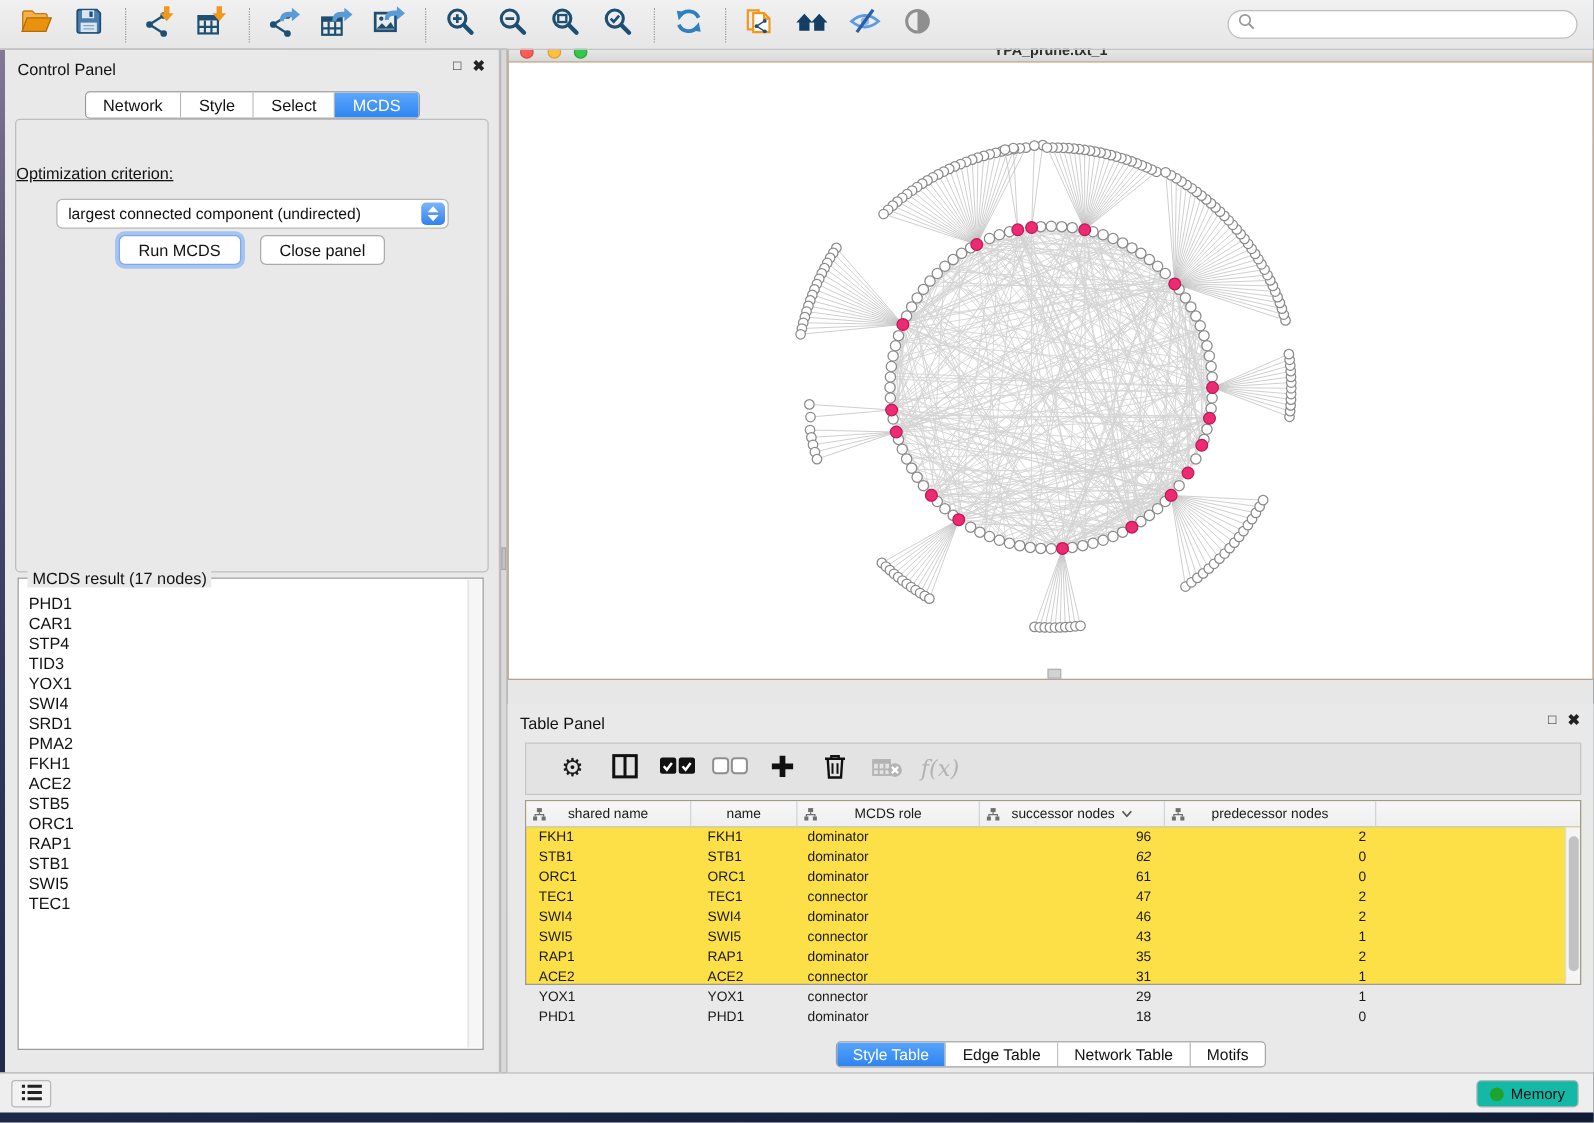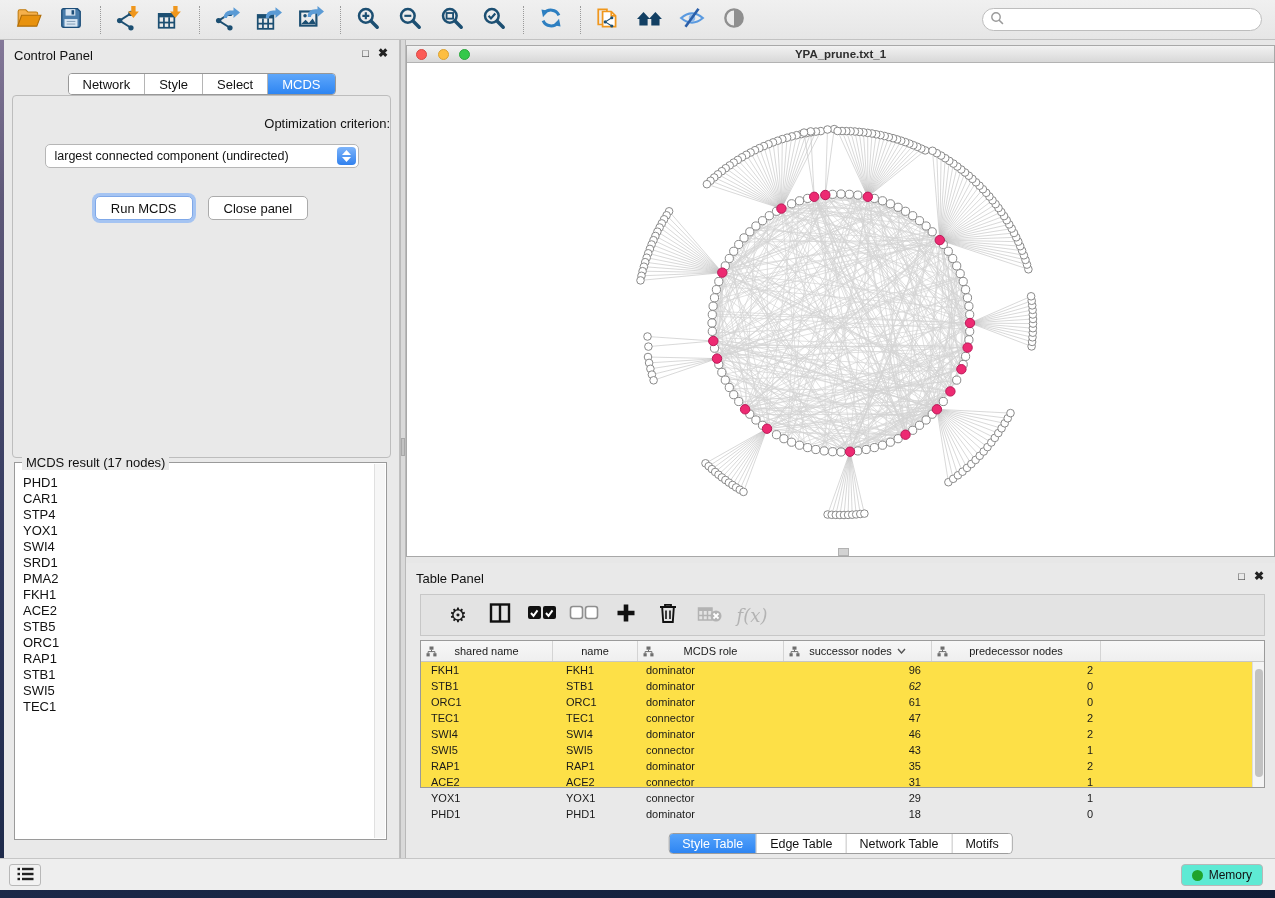--- a/index.html
+++ b/index.html
@@ -23,45 +23,45 @@
   .win-ctl { position:absolute; top:7px; font-size:12px; color:#222; line-height:12px; cursor:default; }
   .float-ctl { right:30px; font-size:11px; }
   .close-ctl { right:11px; font-weight:bold; }
   .cp-tabs { position:absolute; left:50%; transform:translateX(-50%); top:33px; height:22px; display:flex;
     border:1px solid #979797; border-radius:4px; background:#fff; overflow:hidden; }
   .cp-tab { height:100%; display:flex; align-items:center; justify-content:center; font-size:13px; color:#111;
     border-right:1px solid #b5b5b5; padding:0 14px; background:#fff; }
   .cp-tab:last-child { border-right:none; }
   .cp-tab.active { background:linear-gradient(#5ea7fb,#2e85f2); color:#fff; }
   .tab-pane { position:absolute; left:8px; right:8px; top:55px; height:363px; border:1px solid #bdbdbd; border-radius:4px; background:#e9e9e9; }
-  .crit-label { margin-top:20px; text-align:right; font-size:13px; color:#111; }
+  .crit-label { margin-top:35px; text-align:left; font-size:13px; color:#111;text-decoration:underline; }
   .dropdown { margin:13px auto 0; width:314px; height:24px; background:#fff; border:1px solid #b6b6b6; border-radius:5px;
     display:flex; align-items:center; font-size:12.5px; color:#111; padding-left:9px; position:relative; }
   .dd-stepper { position:absolute; right:2px; top:2px; width:19px; height:18px; border-radius:4px;
     background:linear-gradient(#7db4fa,#3181ee); display:flex; flex-direction:column; align-items:center; justify-content:center; gap:2px; }
   .dd-stepper svg { display:block; }
-  .btn-row { margin-top:28px; display:flex; justify-content:center; gap:15px;align-items:center; }
+  .btn-row { margin-top:5px; display:flex; justify-content:center; gap:15px;align-items:center; }
   .btn { height:24px; padding:0 15px; background:#fff; border:1px solid #ababab; border-radius:5px; font-size:13px; color:#111;
     font-family:"Liberation Sans",sans-serif; }
   .btn.focused { border-color:#7fa8e8; box-shadow:0 0 0 3px rgba(110,165,250,.55); }
 
   .result-box { position:absolute; left:10px; right:12px; top:422px; bottom:18px; border:1px solid #9a9a9a; background:#fff; }
   .result-legend { position:absolute; top:-8px; left:7px; background:#e9e9e9; padding:0 4px; font-size:13px; color:#111; }
   .result-list { position:absolute; left:0; top:6px; right:12px; bottom:0; overflow:hidden; padding:6px 0 0 8px; }
   .result-item { font-size:13px; line-height:16px; color:#111; }
   .result-scroll { position:absolute; right:1px; top:1px; bottom:1px; width:11px; background:#f6f6f6; border-left:1px solid #e0e0e0; }
 
   
   .vsplitter { position:absolute; left:400px; top:40px; width:6px; height:818px; background:#d9d9d9; border-left:1px solid #b9b9b9; border-right:1px solid #b9b9b9; }
   .vknob { position:absolute; left:0; top:398px; width:4px; height:18px; background:#c2c2c2; border:1px solid #a8a8a8; }
 
   .right-bg { position:absolute; left:406px; top:40px; width:869px; height:818px; background:#e7e7e7; }
 
   
-  .network-window { position:absolute; left:406px; top:45px; width:869px; height:512px; background:#fdba74; border:1px solid #a8a8a8; }
+  .network-window { position:absolute; left:406px; top:32px; width:869px; height:512px; background:#fdba74; border:1px solid #a8a8a8; }
   .titlebar { position:absolute; left:0; top:0; right:0; height:17px; background:linear-gradient(#f2f2f2,#d8d8d8); border-bottom:1px solid #b3b3b3; }
   .tl { position:absolute; top:3px; width:11px; height:11px; border-radius:50%; }
   .tl.red { left:9px; background:#fc5b57; border:0.5px solid #d94a44; }
   .tl.yellow { left:31px; background:#fdbe41; border:0.5px solid #dba233; }
   .tl.green { left:52px; background:#34c84a; border:0.5px solid #2aa63c; }
   .nw-title { position:absolute; left:0; right:0; top:2px; text-align:center; font-size:11.5px; font-weight:bold; color:#2e2e2e; }
   #graph { position:absolute; left:0; top:17px; }
   .hknob { position:absolute; left:431px; top:502px; width:11px; height:8px; background:#d2d2d2; border:1px solid #b2b2b2; }
 
   
@@ -81,21 +81,21 @@
   .table-tabs { position:absolute; left:50%; transform:translateX(-50%); bottom:4px; height:21px; display:flex;
     border:1px solid #9d9d9d; border-radius:4px; background:#fff; overflow:hidden; }
   .table-tab { height:100%; display:flex; align-items:center; padding:0 13px; font-size:12.5px; color:#111; border-right:1px solid #b5b5b5; background:#fff; }
   .table-tab:last-child { border-right:none; }
   .table-tab.active { background:linear-gradient(#55a3fb,#2e85f2); color:#fff; }
 
   
   .status-bar { position:absolute; left:0; top:858px; width:1275px; height:32px; background:#eeeeee; border-top:1px solid #c6c6c6; }
   .status-left { position:absolute; left:9px; top:5px; width:32px; height:22px; background:#f2f2f2; border:1px solid #b8b8b8; border-radius:3px;
     display:flex; align-items:center; justify-content:center; }
-  .memory-btn { position:absolute; right:12px; top:5px; height:22px; padding:0 10px; background:#5eead4; border:1px solid #b8b8b8; border-radius:4px;
+  .memory-btn { position:absolute; right:12px; top:5px; height:22px; padding:0 10px; background:#14b8a6; border:1px solid #b8b8b8; border-radius:4px;
     display:flex; align-items:center; gap:6px; font-size:12px; color:#111; font-family:"Liberation Sans",sans-serif; }
   .memory-dot { width:11px; height:11px; border-radius:50%; background:#1fa32c; }
   button { cursor:default; }
 </style>
 </head>
 <body>
 
 <div class="toolbar" id="toolbar">
 
   <div class="tb-btn">
@@ -296,20 +296,21 @@
       <button class="btn focused">Run MCDS</button>
       <button class="btn">Close panel</button>
     </div>
   </div>
   <div class="result-box">
     <div class="result-legend">MCDS result (17 nodes)</div>
     <div class="result-list" id="resultList">
         <div class="result-item">PHD1</div>
         <div class="result-item">CAR1</div>
         <div class="result-item">STP4</div>
+        <div class="result-item">TID3</div>
         <div class="result-item">YOX1</div>
         <div class="result-item">SWI4</div>
         <div class="result-item">SRD1</div>
         <div class="result-item">PMA2</div>
         <div class="result-item">FKH1</div>
         <div class="result-item">ACE2</div>
         <div class="result-item">STB5</div>
         <div class="result-item">ORC1</div>
         <div class="result-item">RAP1</div>
         <div class="result-item">STB1</div>

